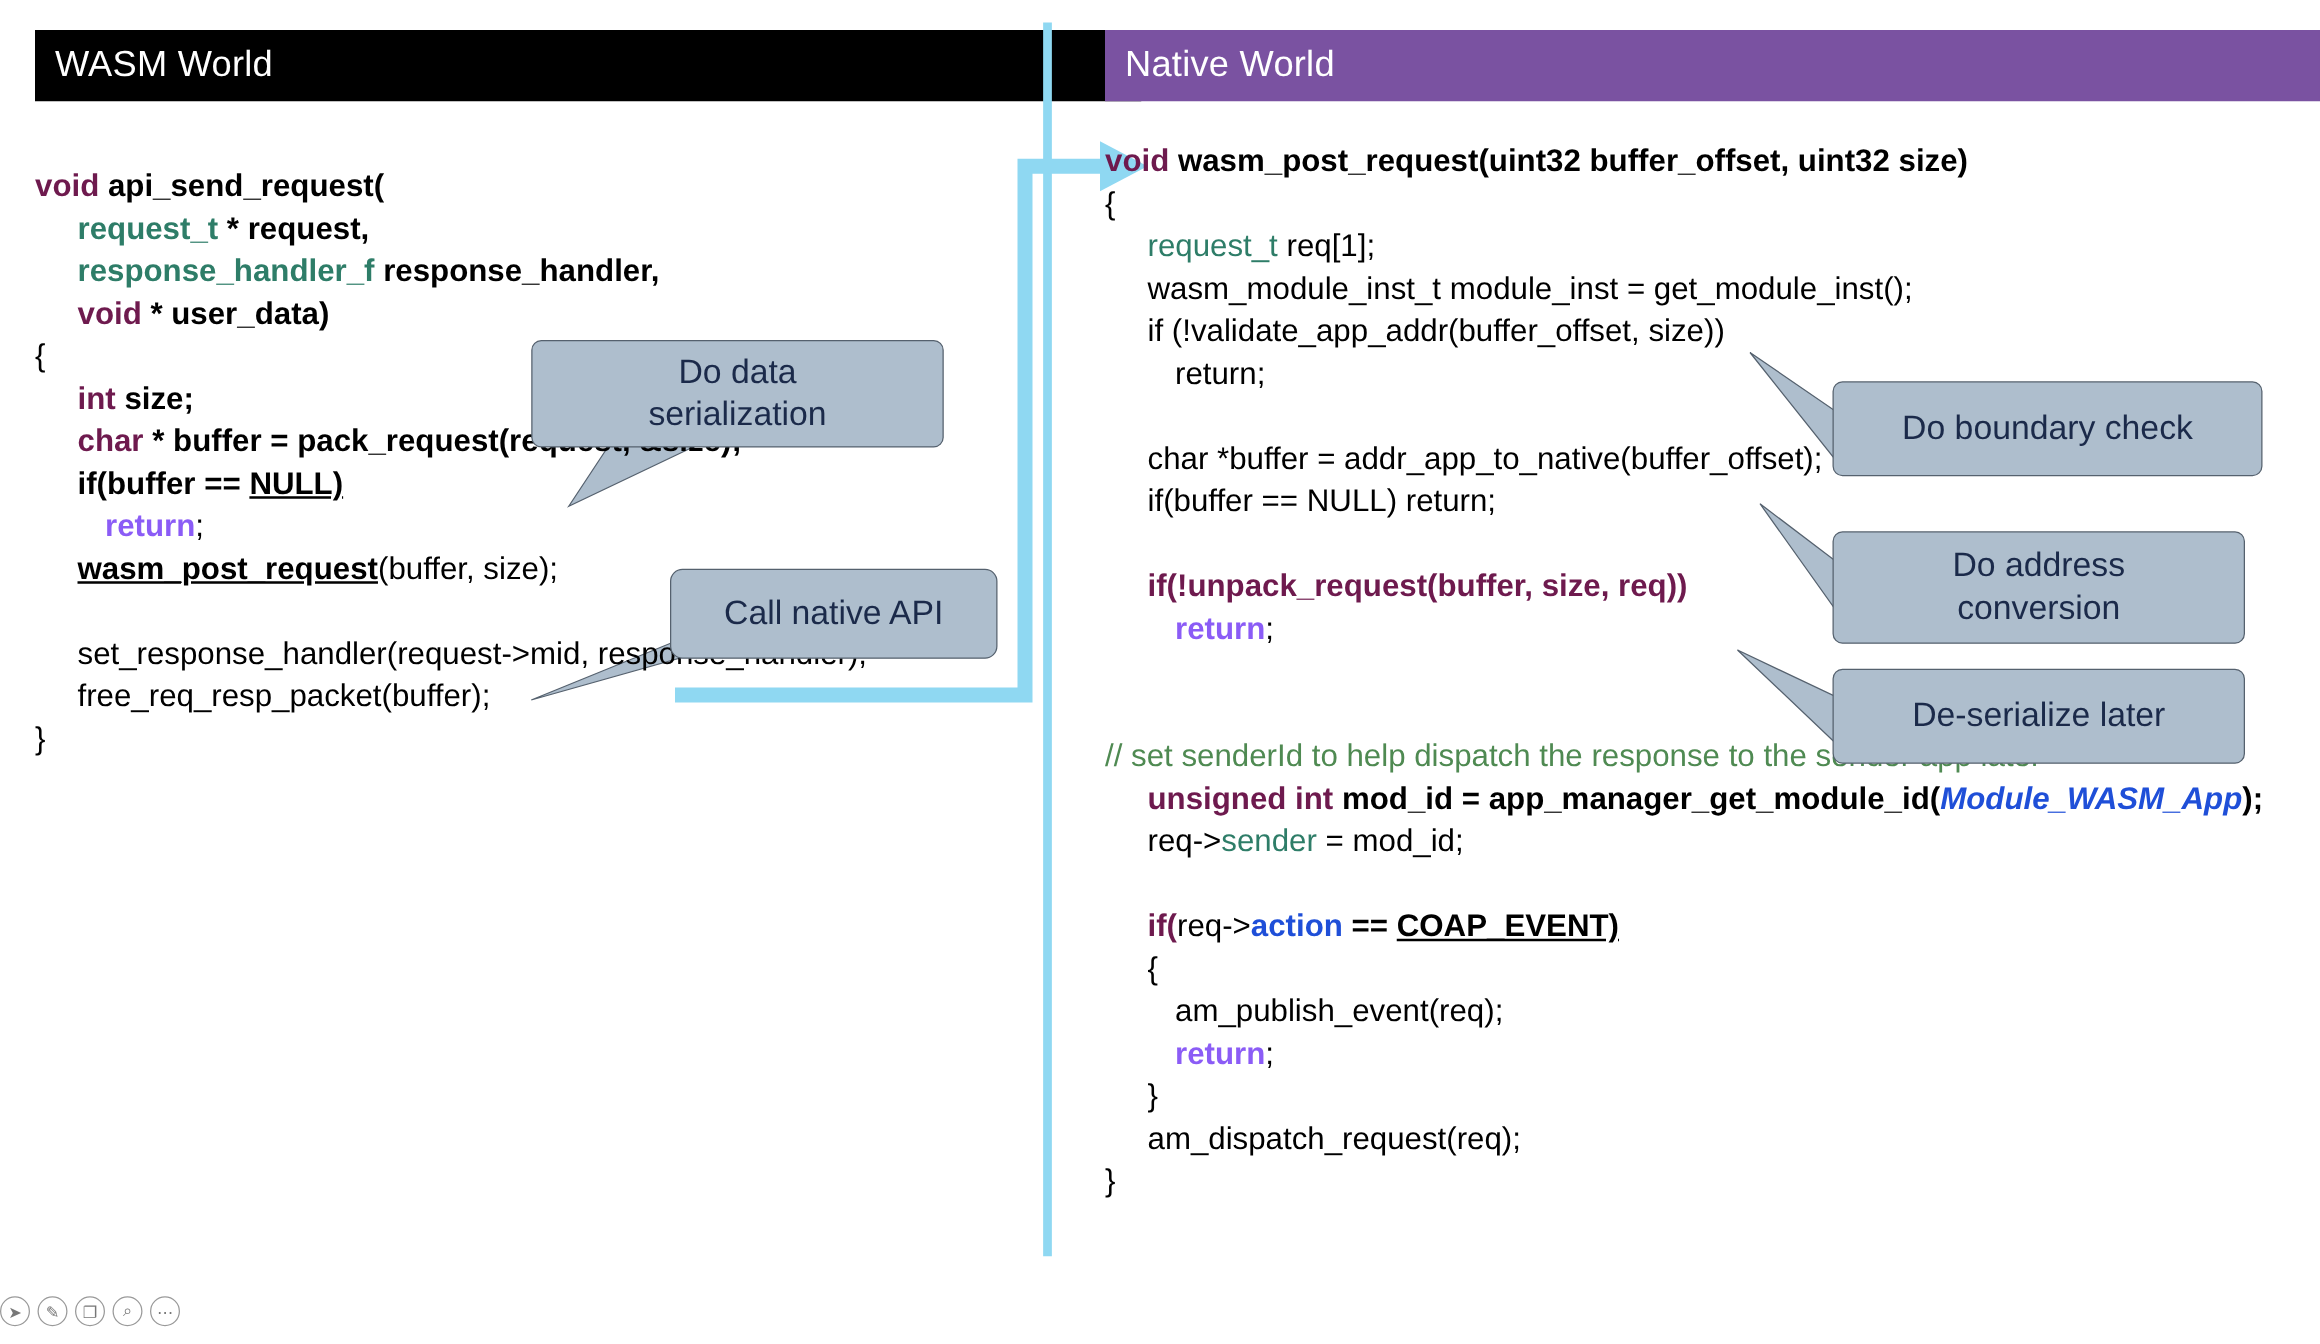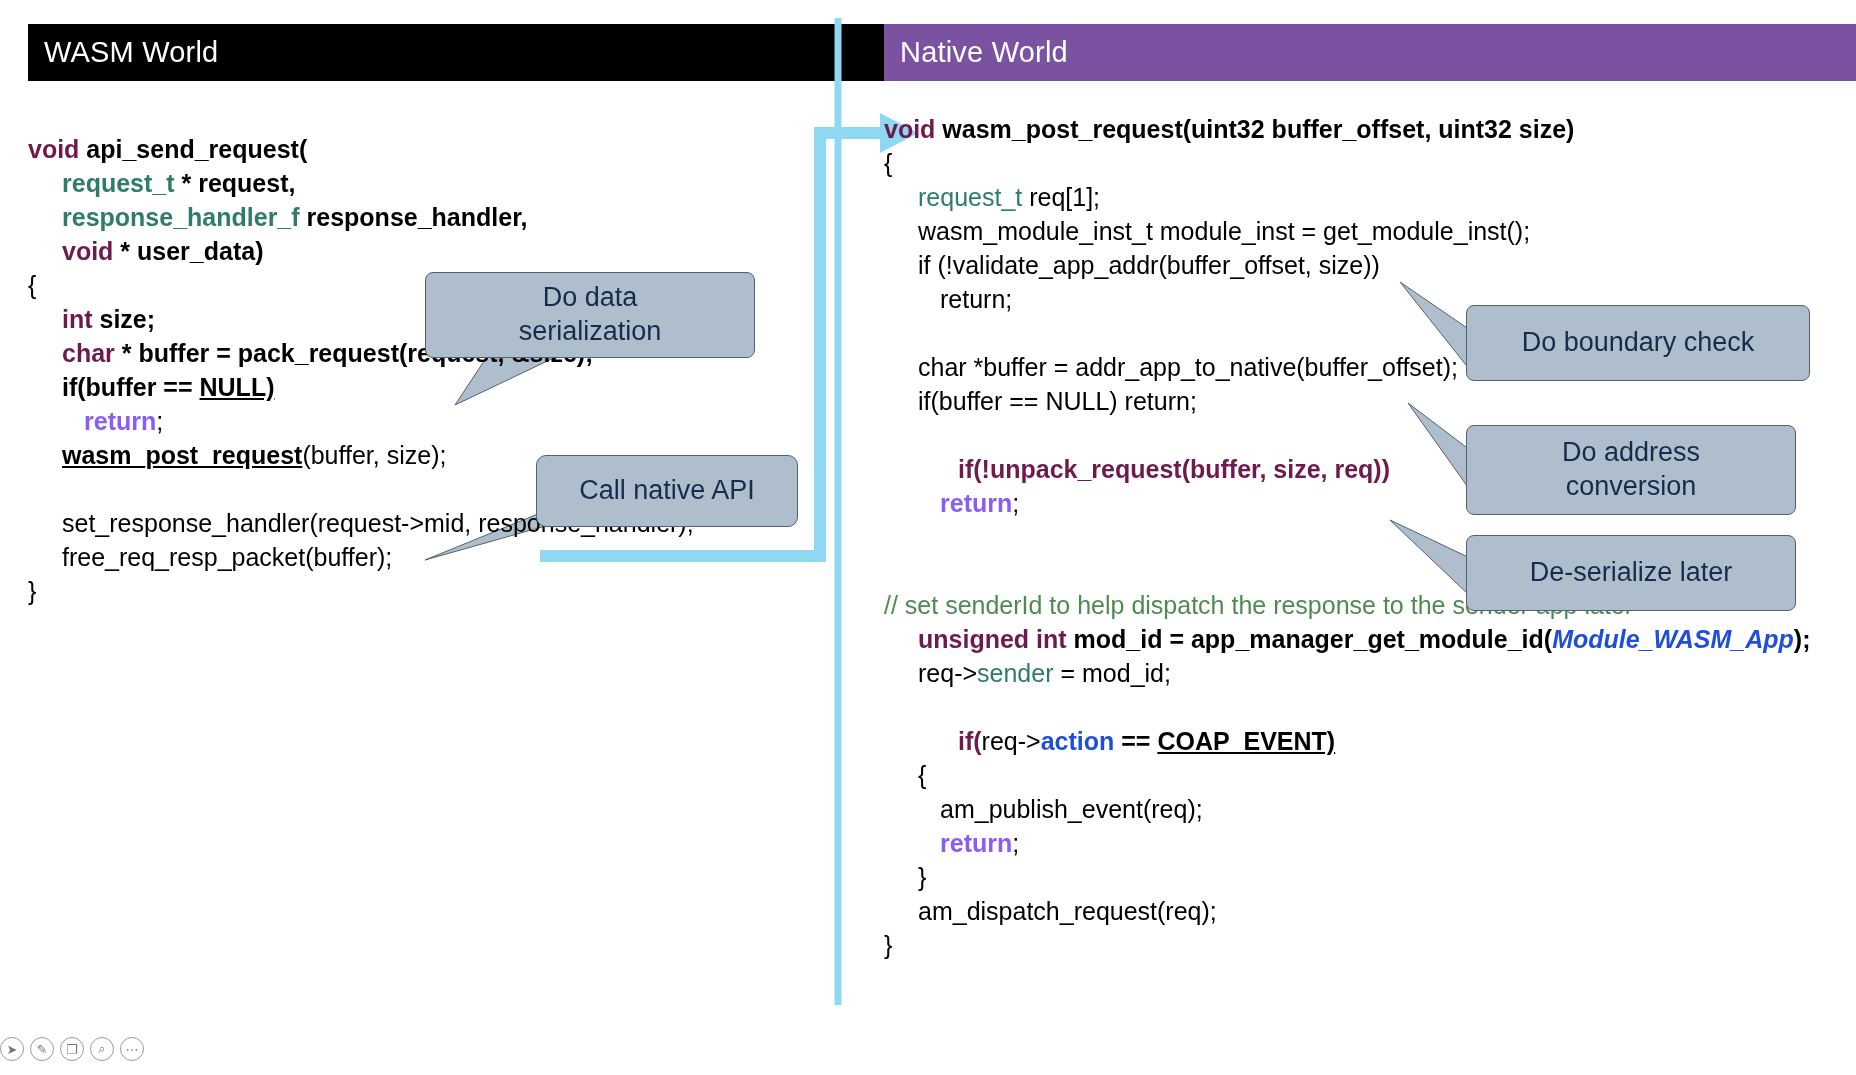--- a/index.html
+++ b/index.html
@@ -58,21 +58,21 @@
     left: 884px;
     top: 112px;
     width: 960px;
   }
 
   .code-line { height: 34px; }
   .code-line.blank { height: 34px; }
 
   
   .kw       { color: #6e1a4e; font-weight: bold; }      
-  .kw-dark  { color: #6e1a4e; margin-left: 40px; }
+  .kw-dark  { color: #6e1a4e; }
   .type     { color: #2e7d68; font-weight: bold; }      
   .type-n   { color: #2e7d68; }
   .ret      { color: #8b5cf6; font-weight: bold; }
   .bold     { font-weight: bold; }
   .ul       { text-decoration: underline; }
   .comment  { color: #4f8a52; }
   .blue     { color: #1f4fd8; font-weight: bold; }
   .blue-i   { color: #1f4fd8; font-weight: bold; font-style: italic; }
   .plain    { color: #000000; }
 

